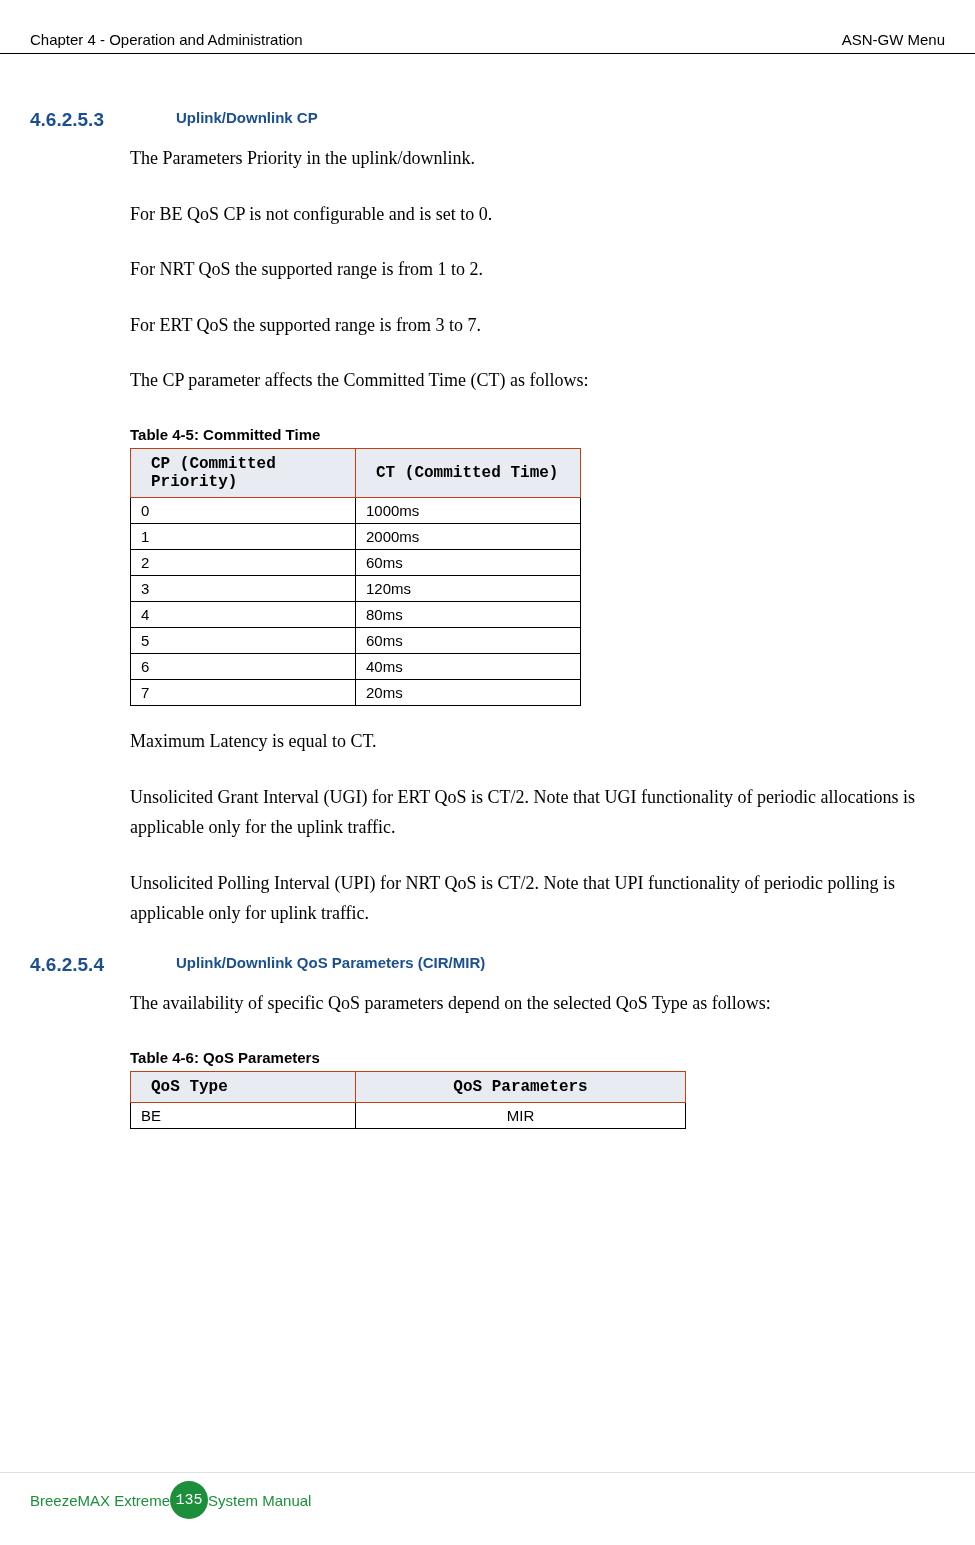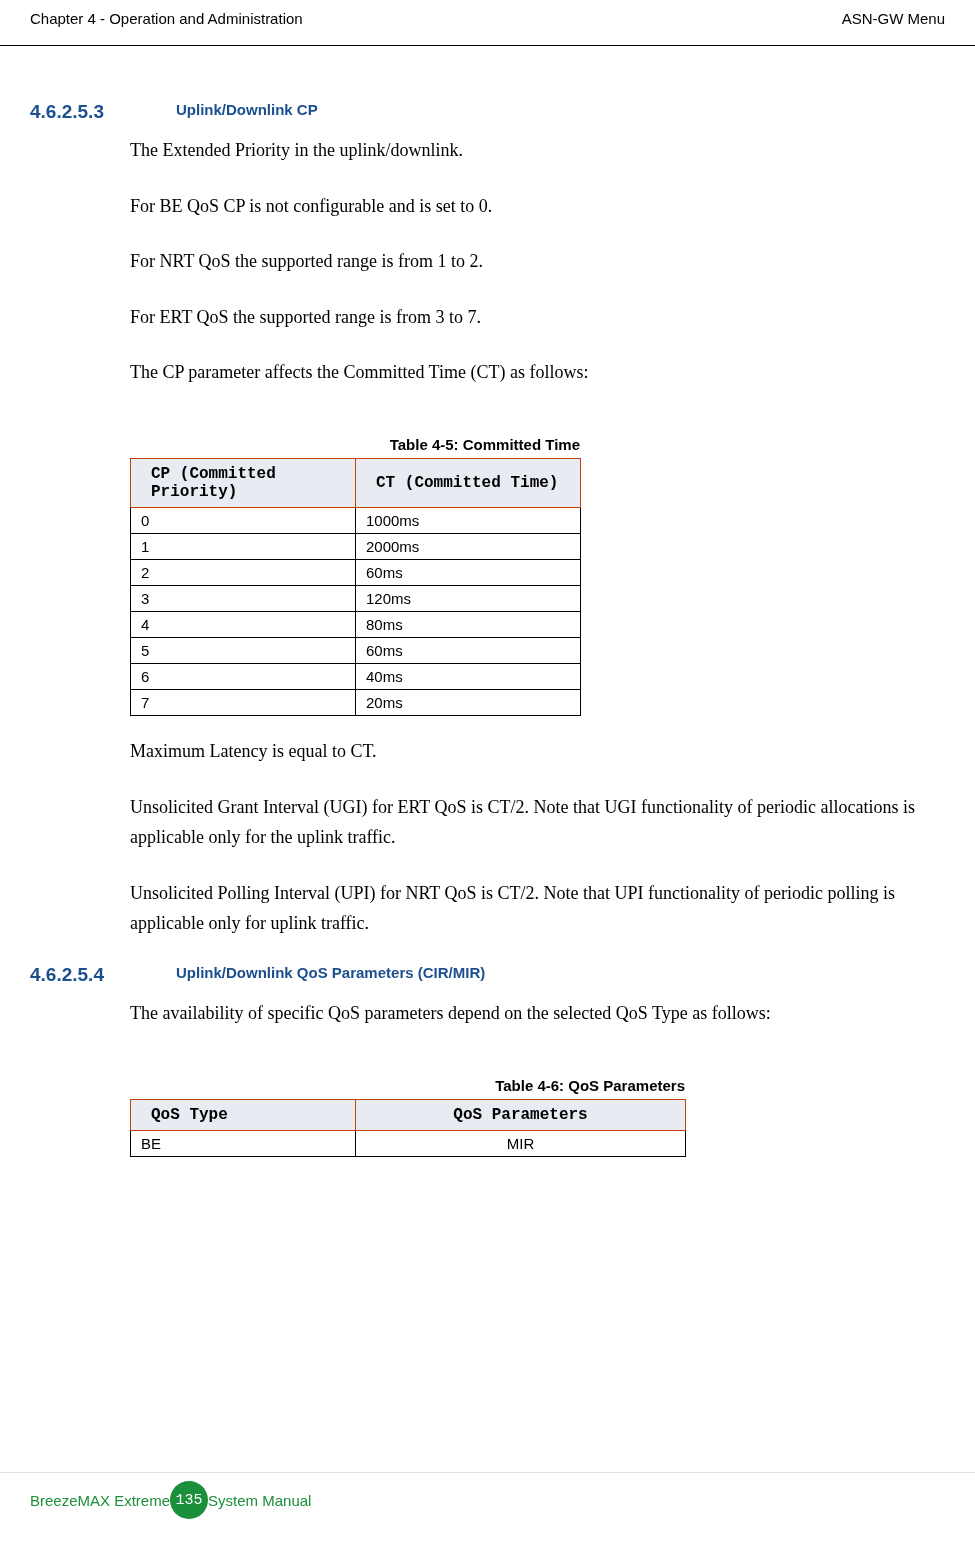--- a/index.html
+++ b/index.html
@@ -11,24 +11,25 @@
       font-family: Georgia, 'Times New Roman', serif;
       background: #fff;
       width: 975px;
       height: 1545px;
       position: relative;
       color: #000;
     }
     .header {
       display: flex;
       justify-content: space-between;
-      padding: 10px 30px 18px 30px;
+      padding: 10px 30px 5px 30px;
       border-bottom: 1px solid #000;
       font-family: Arial, sans-serif;
       font-size: 15px;
+      margin-top: 21px;
     }
     .content {
       padding: 30px 30px 0 30px;
     }
     .body-text {
       font-size: 18px;
       line-height: 1.7;
       margin-left: 100px;
       margin-bottom: 25px;
     }
@@ -52,23 +53,23 @@
     .section-title {
       font-family: Arial, sans-serif;
       font-size: 15px;
       font-weight: bold;
       color: #1b4f8f;
     }
     .table-caption {
       font-family: Arial, sans-serif;
       font-size: 15px;
       font-weight: bold;
-      text-align: right;
+      text-align: left;
       margin-bottom: 5px;
-      margin-top: 48px;
+      margin-top: 30px;
     }
     .data-table {
       border-collapse: collapse;
       margin-left: 100px;
       margin-bottom: 20px;
     }
     .data-table th {
       font-family: Liberation Mono, monospace;
       font-size: 16px;
       font-weight: bold;
@@ -136,21 +137,21 @@
 </div>
 
 <div class="content">
 
 
   <div class="section-heading">
     <span class="section-num">4.6.2.5.3</span>
     <span class="section-title">Uplink/Downlink CP</span>
   </div>
 
-  <p class="body-text">The Extended Priority in the uplink/downlink.</p>
+  <p class="body-text">The Parameters Priority in the uplink/downlink.</p>
   <p class="body-text">For BE QoS CP is not configurable and is set to 0.</p>
   <p class="body-text">For NRT QoS the supported range is from 1 to 2.</p>
   <p class="body-text">For ERT QoS the supported range is from 3 to 7.</p>
   <p class="body-text">The CP parameter affects the Committed Time (CT) as follows:</p>
 
   <div class="table-caption" style="margin-left:100px; width:450px;">Table 4-5: Committed Time</div>
   <table class="data-table table-45">
     <thead>
       <tr>
         <th>CP (Committed Priority)</th>

